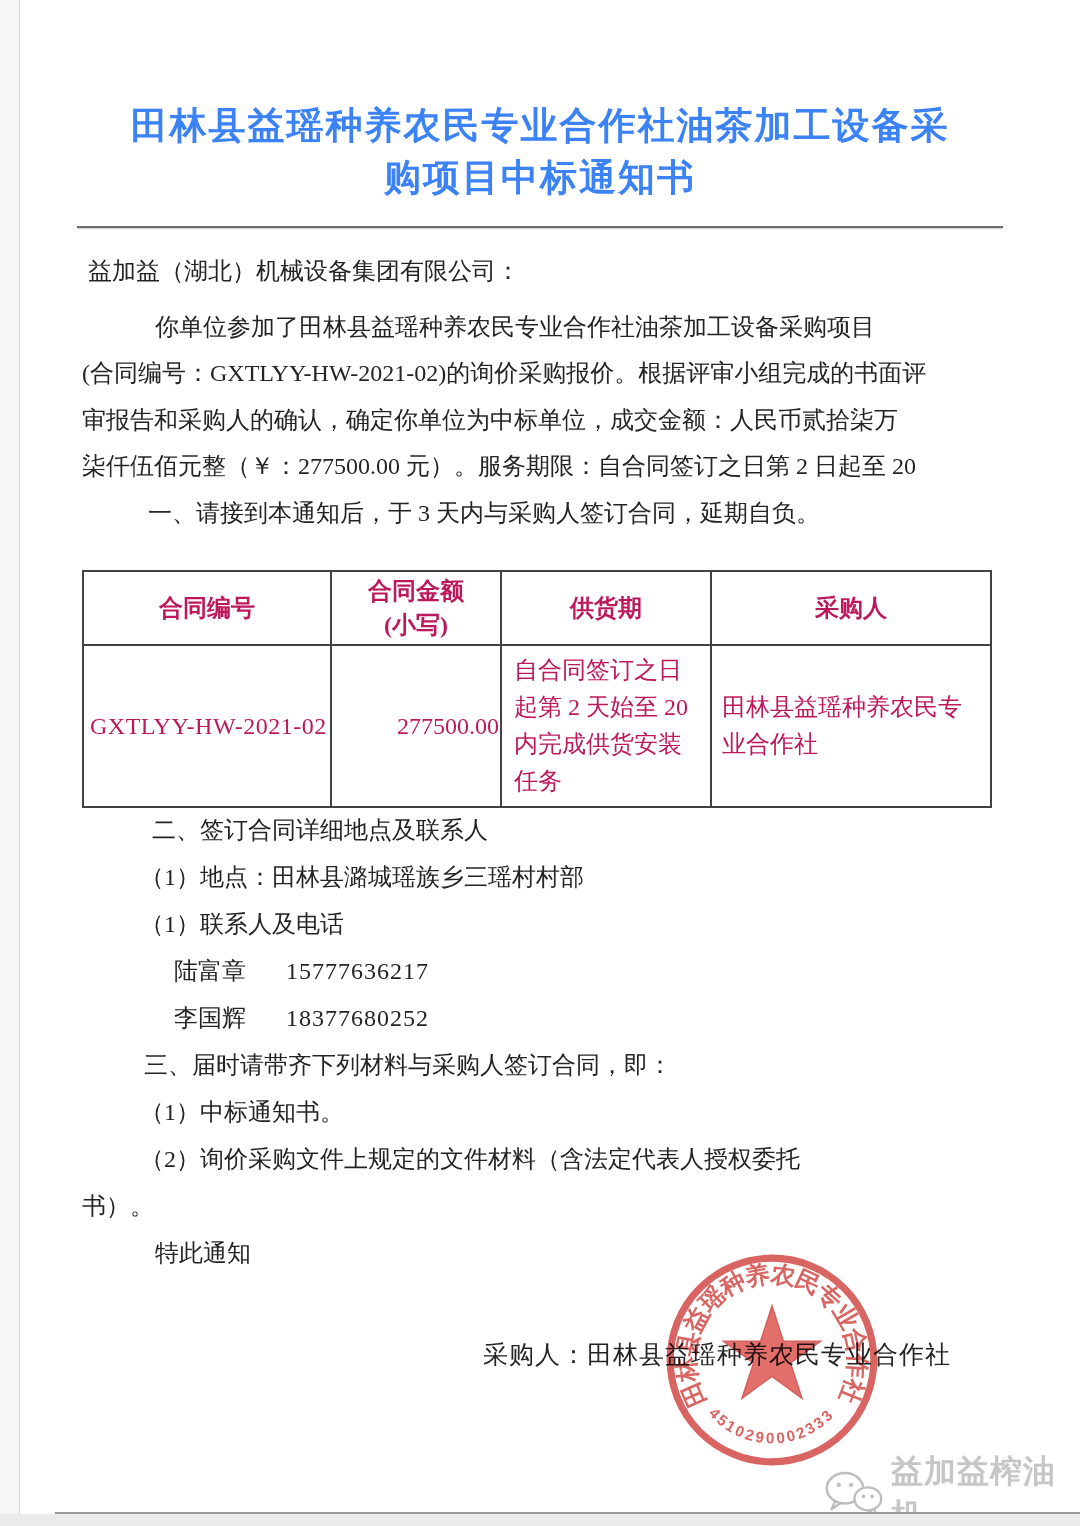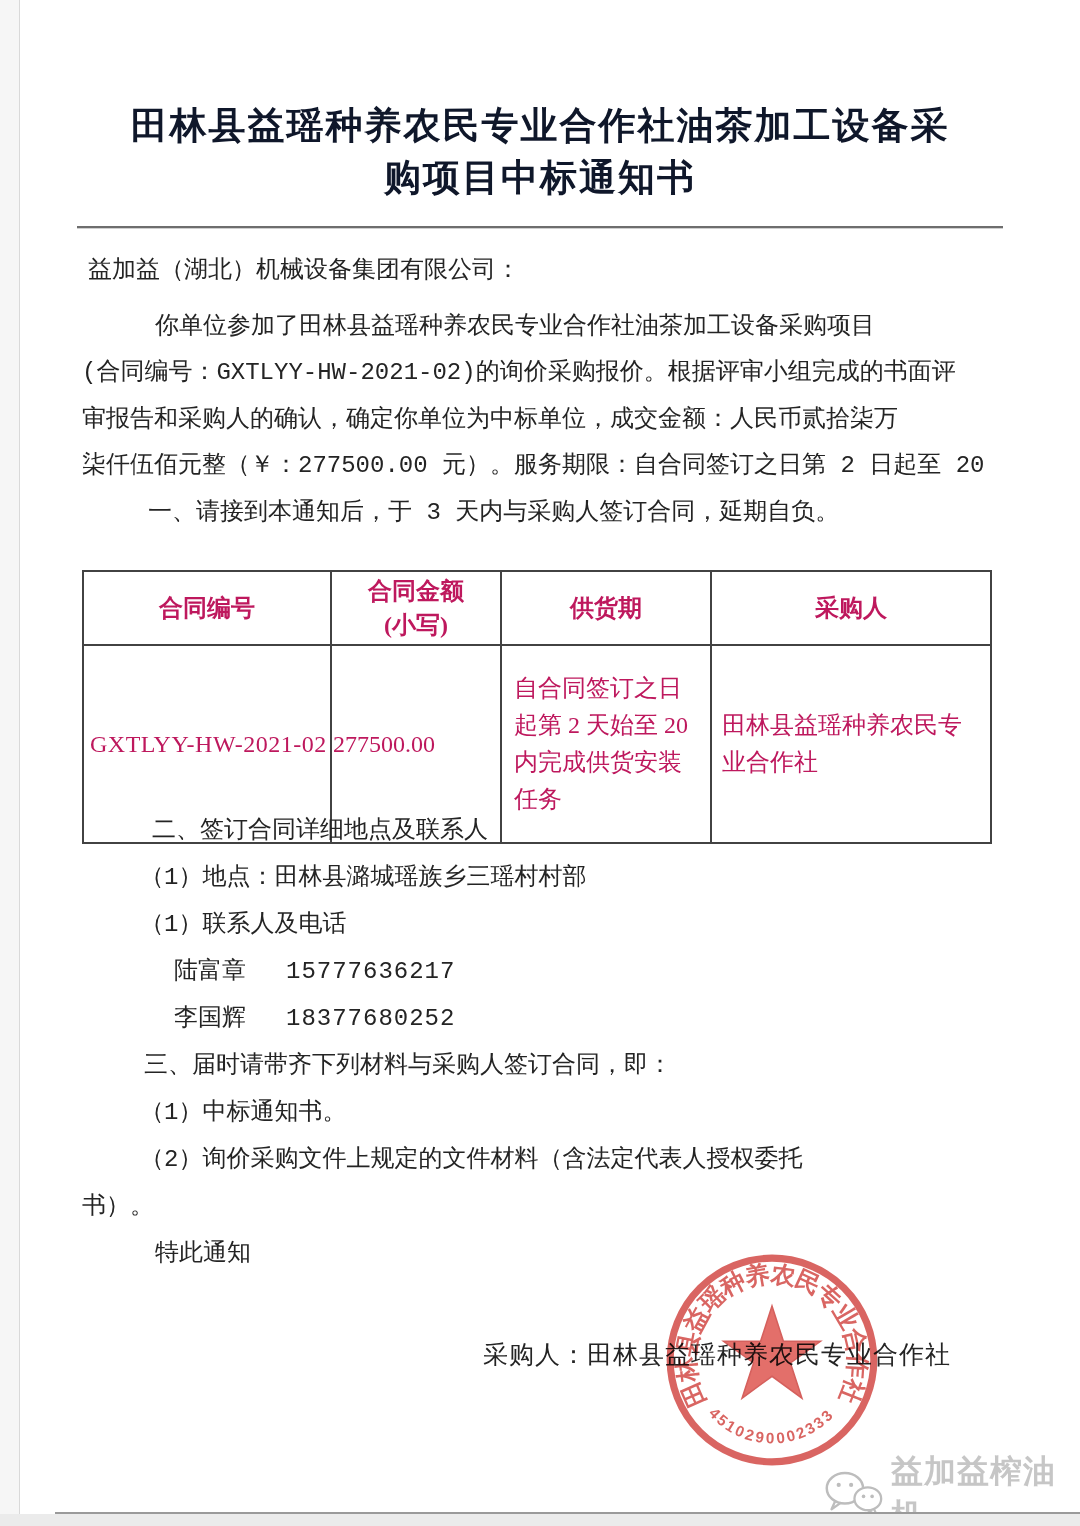--- a/index.html
+++ b/index.html
@@ -10,41 +10,41 @@
     color:#262626;
   }
   
   .left-edge{position:absolute;left:0;top:0;width:19px;height:1514px;background:#f6f6f6;border-right:1px solid #d9d9d9;}
   .bottom-strip{position:absolute;left:0;top:1514px;right:0;height:12px;background:#ebebeb;}
   .bottom-edge-line{position:absolute;left:55px;top:1512px;right:0;height:2px;background:#9a9a9a;}
   
   .title{
     position:absolute;left:60px;top:100px;width:960px;
     text-align:center;font-size:37px;font-weight:bold;letter-spacing:2px;
-    line-height:52px;color:#0f172a;
+    line-height:52px;color:#3b82f6;
   }
   .title-rule{position:absolute;left:77px;top:226px;width:926px;height:2px;background:#6e6e6e;box-shadow:0 1px 0 #cfcfcf;}
   
   .text-block{position:absolute;left:82px;width:922px;font-size:24px;line-height:46.5px;color:#242424;}
   .body-text{top:248px;}
   .body-text .line:nth-child(2){margin-top:9px;}
   .sections-text{top:807px;line-height:47px;}
-  .line{white-space:nowrap;font-family:Liberation Mono, monospace;}
+  .line{white-space:nowrap;}
   .phone{margin-left:40px;letter-spacing:1px;}
   
   table.contract{
     position:absolute;left:82px;top:570px;width:908px;height:216px;
     border-collapse:collapse;table-layout:fixed;font-size:24px;color:#be185d;
   }
   table.contract th,table.contract td{border:2px solid #424242;vertical-align:middle;font-weight:normal;}
   table.contract th{font-weight:bold;text-align:center;white-space:pre-line;line-height:34px;height:70px;}
   table.contract td{height:144px;}
   td.cell-code{padding-left:6px;letter-spacing:0.5px;}
-  td.cell-amount{text-align:left;}
-  td.cell-period{padding:24px 12px;line-height:37px;}
+  td.cell-amount{text-align:right;}
+  td.cell-period{padding:6px 12px;line-height:37px;}
   td.cell-buyer{padding:0 10px;line-height:37px;}
   
   .sig-buyer{position:absolute;left:483px;top:1326px;font-size:25px;letter-spacing:1px;color:#242424;margin-top:12px;}
   .sig-date{position:absolute;left:627px;top:1375px;font-size:25px;letter-spacing:2px;color:#242424;}
   
   .seal{position:absolute;left:660px;top:1248px;width:224px;height:224px;opacity:0.88;mix-blend-mode:multiply;}
   
   .watermark{position:absolute;left:822px;top:1450px;display:flex;align-items:center;gap:6px;}
   .wm-text{
     font-size:32px;font-weight:bold;color:#c6c6c6;letter-spacing:1px;

